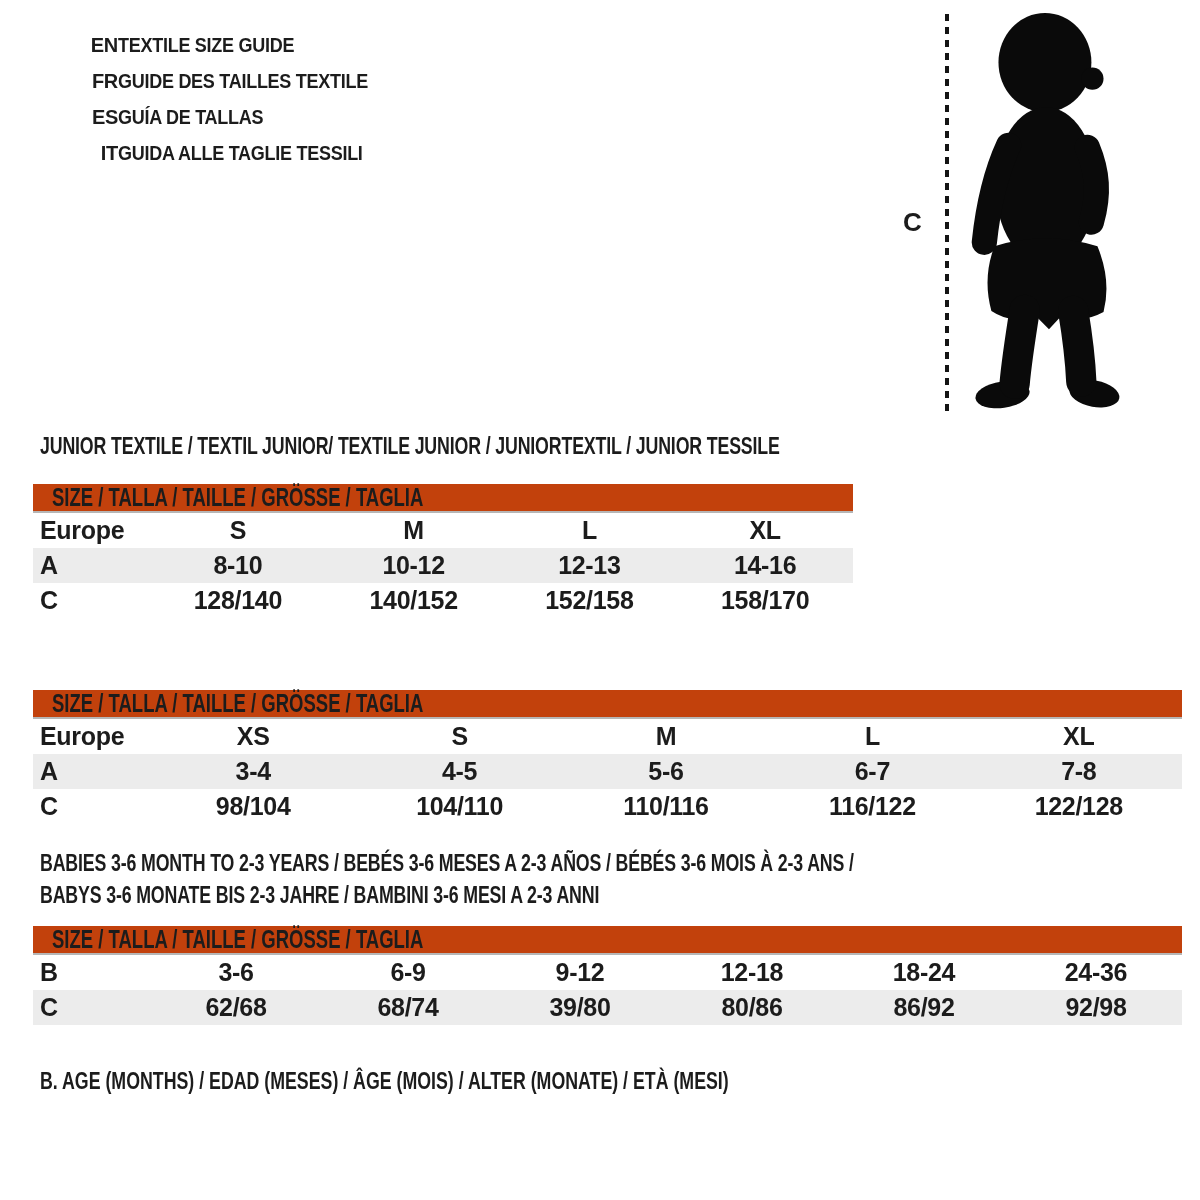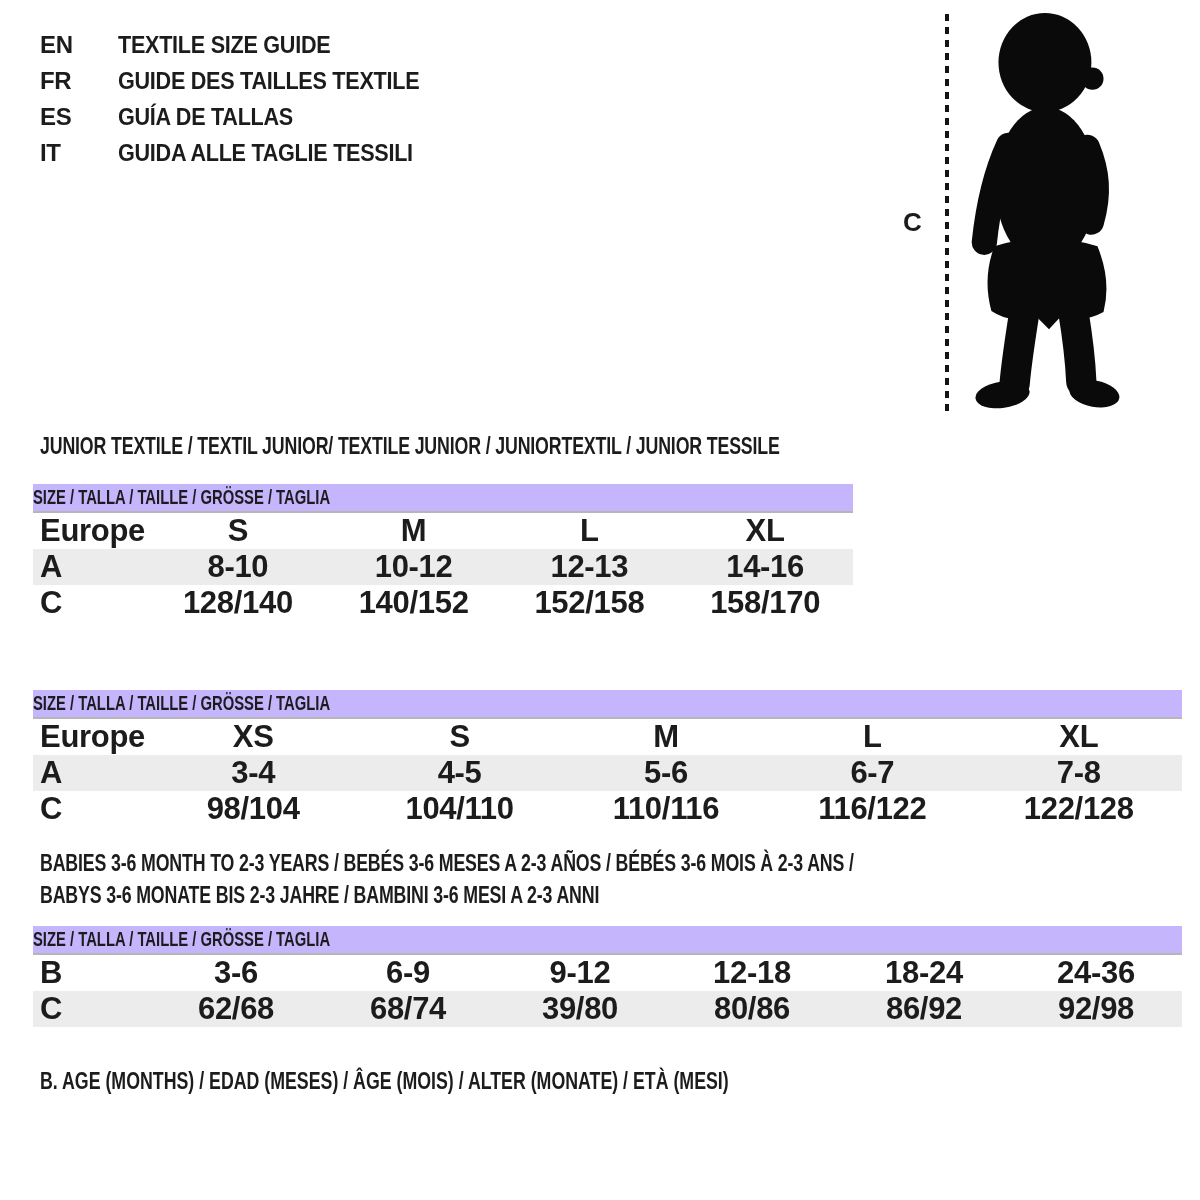--- a/index.html
+++ b/index.html
@@ -7,46 +7,46 @@
     position:relative; width:1200px; height:1200px; background:#ffffff;
     font-family:"Liberation Sans","DejaVu Sans",sans-serif;
     font-weight:700; color:#1c1c1c; overflow:hidden;
   }
   
   .sx { display:inline-block; transform:scaleX(0.74); transform-origin:0 50%; white-space:nowrap; }
   .sx9 { display:inline-block; transform:scaleX(0.90); transform-origin:0 50%; white-space:nowrap; }
 
   
   .langs { position:absolute; left:40px; top:27px; }
-  .lang-row { height:36px; display:flex; align-items:center; font-size:24px; letter-spacing:-0.3px; }
+  .lang-row { height:36px; display:flex; align-items:center; font-size:20px; letter-spacing:-0.3px;text-align:right; }
   .lang-code { display:inline-block; width:78px; }
 
   
   .dash-line { position:absolute; left:944px; top:14px; }
   .c-label { position:absolute; left:903px; top:207px; font-size:26px; }
   .toddler { position:absolute; left:958px; top:12px; }
 
   
   .sec-title { position:absolute; left:40px; font-size:24px; letter-spacing:-0.2px; white-space:nowrap; }
   .t-junior { top:432px; }
   .t-children { top:641px; }
   .t-babies { top:847px; line-height:32px; }
   .subsc { font-size:16px; vertical-align:-3px; }
 
   
   .tablewrap { position:absolute; left:33px; }
   .tw-junior { top:484px; width:820px; }
   .tw-children { top:690px; width:1149px; }
   .tw-babies { top:926px; width:1149px; }
   .sizebar {
-    height:27px; background:#c4b5fd; border-bottom:2px solid #b6b6b6;
-    font-size:20px; line-height:27px; padding-left:0; white-space:nowrap;
+    height:27px; background:#c2410c; border-bottom:2px solid #b6b6b6;
+    font-size:25px; line-height:27px; padding-left:19px; white-space:nowrap;
   }
   table { width:100%; border-collapse:collapse; table-layout:fixed; }
-  td { height:35px; font-size:31px; text-align:center; letter-spacing:-0.3px;
+  td { height:35px; font-size:25px; text-align:center; letter-spacing:-0.3px;
        padding:0; vertical-align:middle; }
   td.lab { width:110px; text-align:left; padding-left:7px; }
   tr:nth-child(even) td { background:#ececec; }
 
   
   .legend { position:absolute; left:40px; top:1063px; }
   .legend-line { height:36px; display:flex; align-items:center; font-size:24px; white-space:nowrap; }
 </style>
 </head>
 <body>

